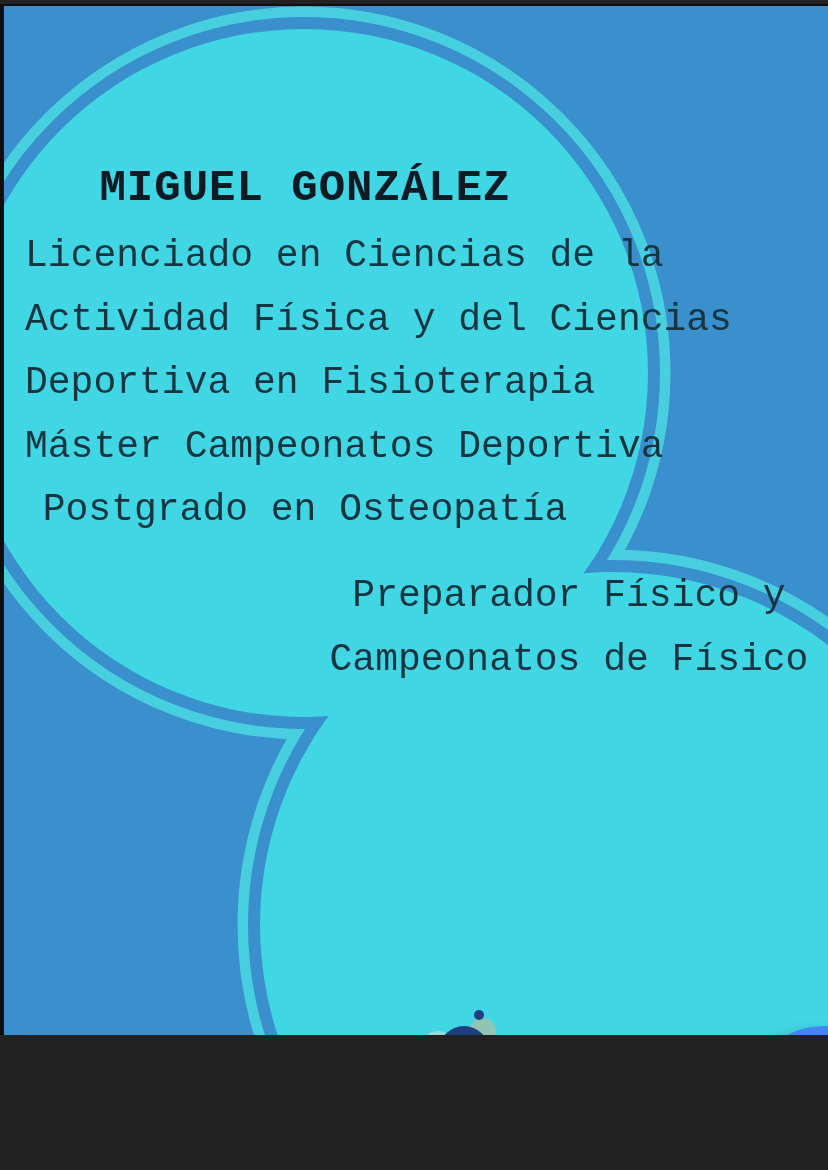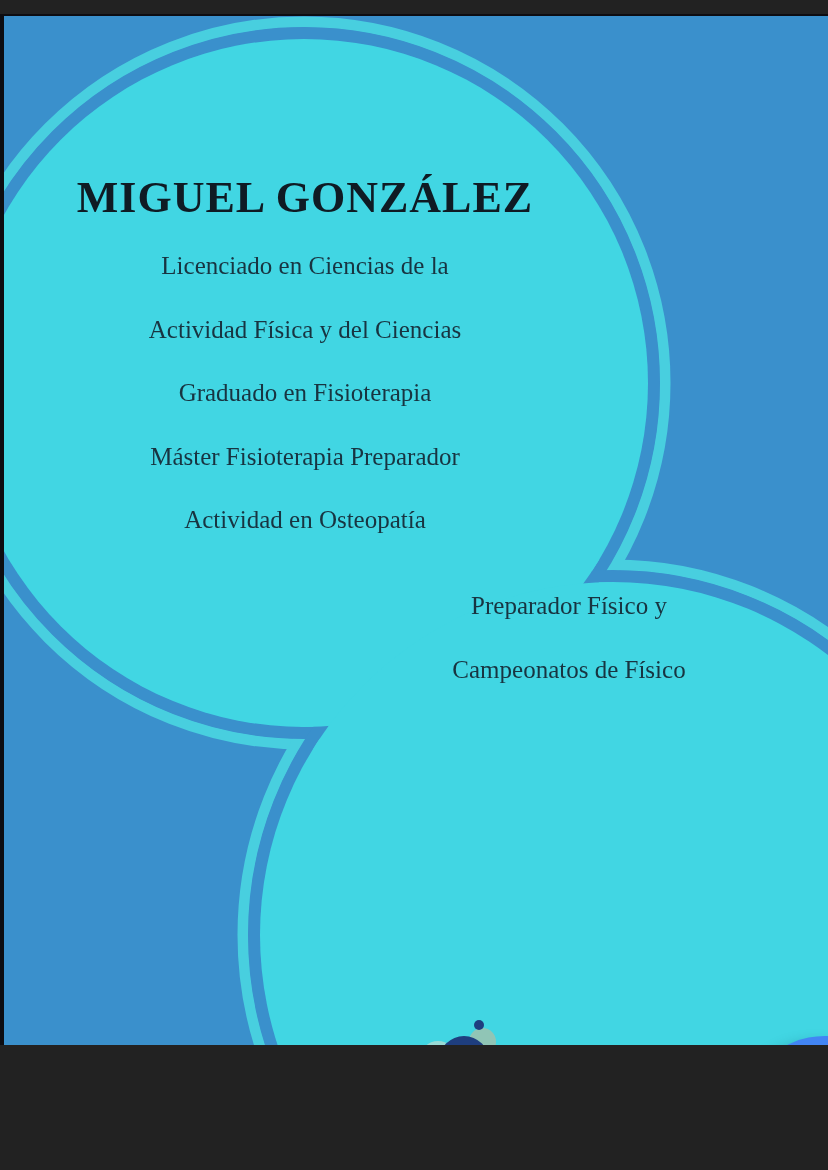--- a/index.html
+++ b/index.html
@@ -16,37 +16,37 @@
     --blob-mint:#aedcd2;
     --blob-sky:#7fd2ec;
     --frame-dark:#0d0d12;
   }
   html,body{margin:0;padding:0;background:#222;}
   #stage{
     position:relative;
     width:828px;height:1031px;
     overflow:hidden;
     background:var(--background);
-    font-family:Liberation Serif, serif;
-    margin:14px auto;
+    font-family:Liberation Mono, monospace;
+    margin:4px auto;
   }
   #circles-svg{position:absolute;left:0;top:0;width:828px;height:1170px;}
   .ring{fill:none;stroke:var(--ring-stroke);stroke-width:11;}
   .gap-eraser{fill:none;stroke:var(--background);stroke-width:12;}
   .fill-circle{fill:var(--circle-fill);}
 
   .textblock{position:absolute;text-align:center;}
   #top-textblock{left:25px;top:148px;width:560px;}
   #bottom-textblock{left:294px;top:560px;width:550px;}
   .person-name{
     font-size:44px;font-weight:700;letter-spacing:1px;
     line-height:72px;color:var(--title-text);white-space:nowrap;
   }
   .cred-line{
-    font-size:25px;line-height:63.5px;color:var(--body-text);white-space:nowrap;
+    font-size:38px;line-height:63.5px;color:var(--body-text);white-space:nowrap;
   }
 
   
   #phone-row{position:absolute;left:412px;top:1000px;height:96px;display:flex;align-items:center;}
   #phone-icon-cluster{position:relative;width:96px;height:96px;flex:0 0 auto;}
   .blob{position:absolute;border-radius:50%;}
   #blob-sage{left:57px;top:14px;width:27px;height:27px;background:var(--blob-sage);opacity:.85;}
   #blob-mint{left:8px;top:27px;width:36px;height:36px;background:var(--blob-mint);opacity:.8;}
   #blob-sky{left:32px;top:52px;width:38px;height:38px;background:var(--blob-sky);opacity:.85;}
   #phone-dot{left:62px;top:6px;width:10px;height:10px;background:var(--phone-icon-bg);}
@@ -89,23 +89,23 @@
     <circle class="gap-eraser" cx="613" cy="921" r="359"></circle>
 
     <circle class="fill-circle" cx="304" cy="369" r="344"></circle>
     <circle class="fill-circle" cx="613" cy="921" r="353"></circle>
   </svg>
 
   <div class="textblock" id="top-textblock">
     <div class="person-name">MIGUEL GONZÁLEZ</div>
     <div class="cred-line">Licenciado en Ciencias de la</div>
     <div class="cred-line">Actividad Física y del Ciencias</div>
-    <div class="cred-line">Graduado en Fisioterapia</div>
-    <div class="cred-line">Máster Fisioterapia Preparador</div>
-    <div class="cred-line">Actividad en Osteopatía</div>
+    <div class="cred-line">Deportiva en Fisioterapia</div>
+    <div class="cred-line">Máster Campeonatos Deportiva</div>
+    <div class="cred-line">Postgrado en Osteopatía</div>
   </div>
 
   <div class="textblock" id="bottom-textblock">
     <div class="cred-line">Preparador Físico y</div>
     <div class="cred-line">Campeonatos de Físico</div>
   </div>
 
   <div id="phone-row">
     <div id="phone-icon-cluster">
       <div class="blob" id="blob-sage"></div>

